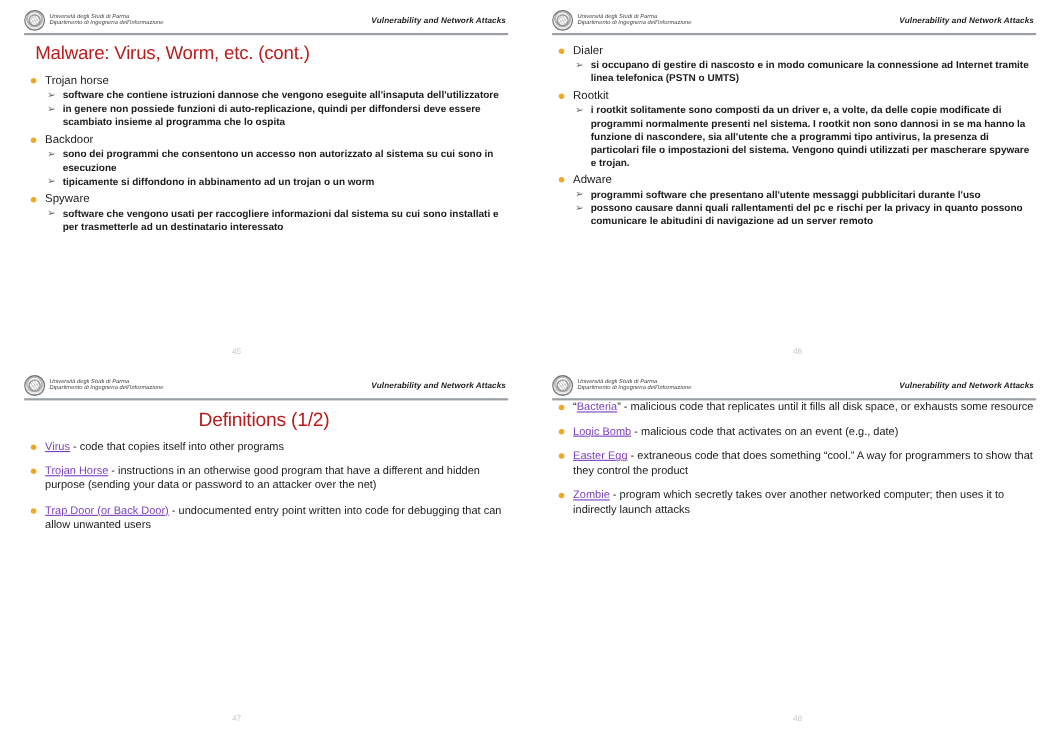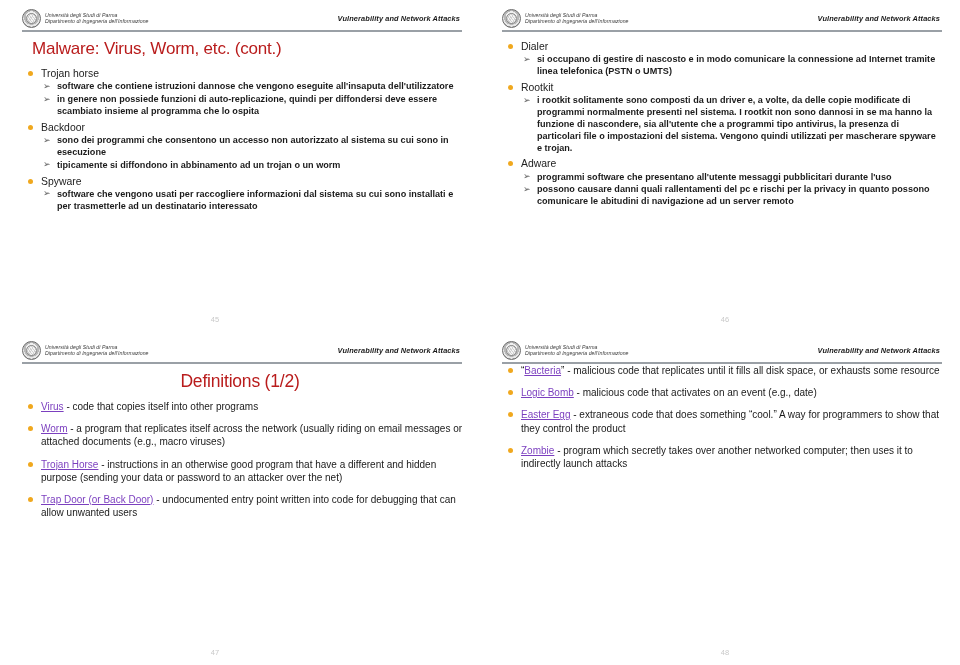--- a/index.html
+++ b/index.html
@@ -356,23 +356,20 @@
     </div>
 
     <div class="slide-title">Definitions (1/2)</div>
 
     <div class="body">
       <ul class="defs">
         <li>
           <span class="b1dot"></span><span class="term">Virus</span><span> - code that copies itself into other programs</span>
         </li>
         <li>
-          <span class="b1dot"></span><span class="term">Worm</span><span> - a program that replicates itself across the network (usually riding on email messages or attached documents (e.g., macro viruses)</span>
-        </li>
-        <li>
           <span class="b1dot"></span><span class="term">Trojan Horse</span><span> - instructions in an otherwise good program that have a different and hidden purpose (sending your data or password to an attacker over the net)</span>
         </li>
         <li>
           <span class="b1dot"></span><span class="term">Trap Door (or Back Door)</span><span> - undocumented entry point written into code for debugging that can allow unwanted users</span>
         </li>
       </ul>
     </div>
 
     <div class="page-num shift-l">47</div>
   </div>

